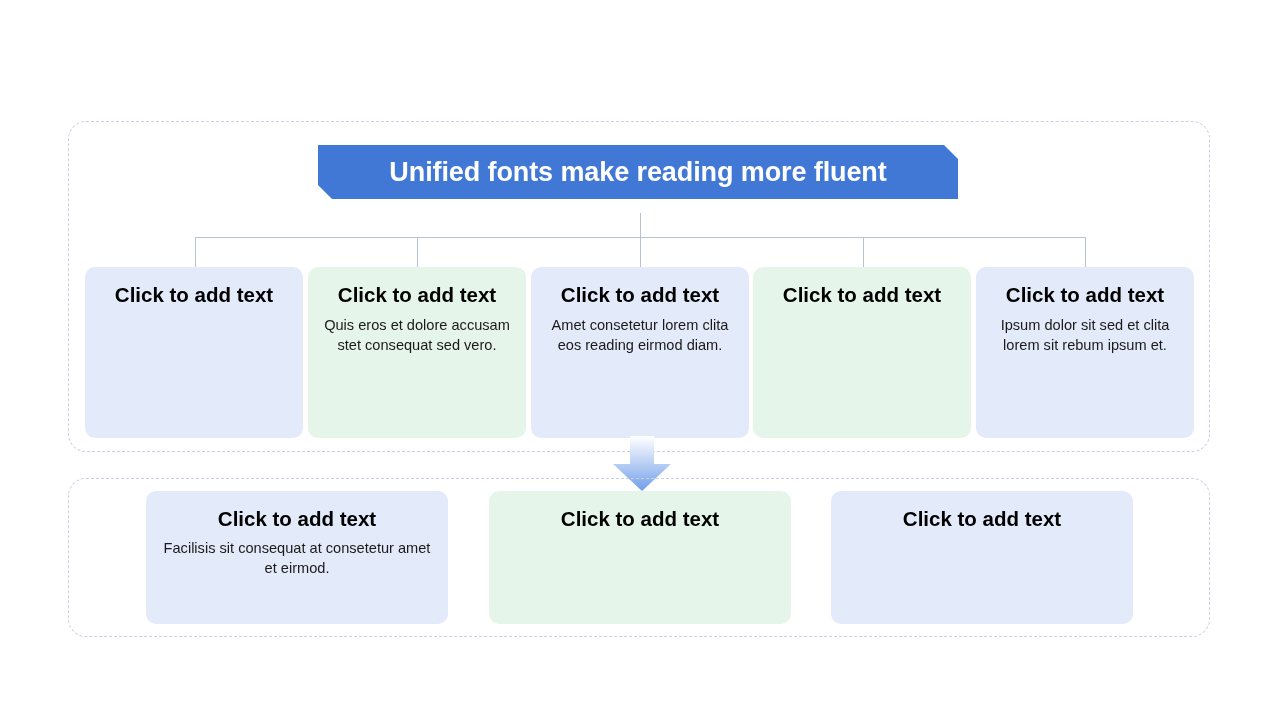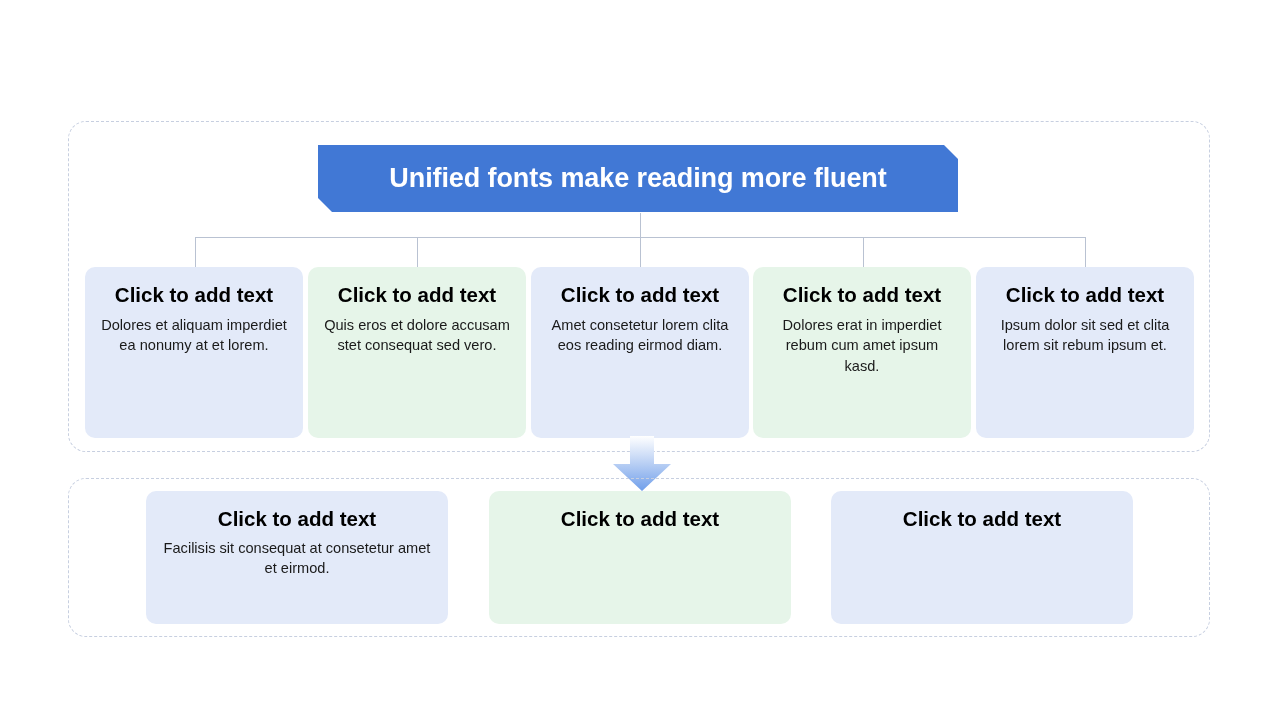--- a/index.html
+++ b/index.html
@@ -41,21 +41,21 @@
     width: 1142px;
     height: 159px;
   }
 
   
   #title-banner {
     position: absolute;
     left: 318px;
     top: 145px;
     width: 640px;
-    height: 67px;
+    height: 54px;
     background: #4178d5;
     display: flex;
     align-items: center;
     justify-content: center;
     -webkit-clip-path: polygon(0 0, calc(100% - 14px) 0, 100% 14px, 100% 100%, 14px 100%, 0 calc(100% - 14px));
     clip-path: polygon(0 0, calc(100% - 14px) 0, 100% 14px, 100% 100%, 14px 100%, 0 calc(100% - 14px));
   }
   #title-banner .title-text {
     color: #ffffff;
     font-size: 27px;
@@ -147,36 +147,34 @@
   <div class="conn conn-v" style="left:195px; top:237px; height:31px;"></div>
   <div class="conn conn-v" style="left:417px; top:237px; height:31px;"></div>
   <div class="conn conn-v" style="left:640px; top:237px; height:31px;"></div>
   <div class="conn conn-v" style="left:863px; top:237px; height:31px;"></div>
   <div class="conn conn-v" style="left:1085px; top:237px; height:31px;"></div>
 
   <div class="row-top">
 
     <div class="card blue" id="card-t1">
       <p class="card-title">Click to add text</p>
-      <p class="card-body">Dolores et aliquam imperdiet ea nonumy at et lorem.</p>
     </div>
 
     <div class="card green" id="card-t2">
       <p class="card-title">Click to add text</p>
       <p class="card-body">Quis eros et dolore accusam stet consequat sed vero.</p>
     </div>
 
     <div class="card blue" id="card-t3">
       <p class="card-title">Click to add text</p>
       <p class="card-body">Amet consetetur lorem clita eos reading eirmod diam.</p>
     </div>
 
     <div class="card green" id="card-t4">
       <p class="card-title">Click to add text</p>
-      <p class="card-body">Dolores erat in imperdiet rebum cum amet ipsum kasd.</p>
     </div>
 
     <div class="card blue" id="card-t5">
       <p class="card-title">Click to add text</p>
       <p class="card-body">Ipsum dolor sit sed et clita lorem sit rebum ipsum et.</p>
     </div>
 
   </div>
 
   <svg id="down-arrow" viewBox="0 0 62 55">

